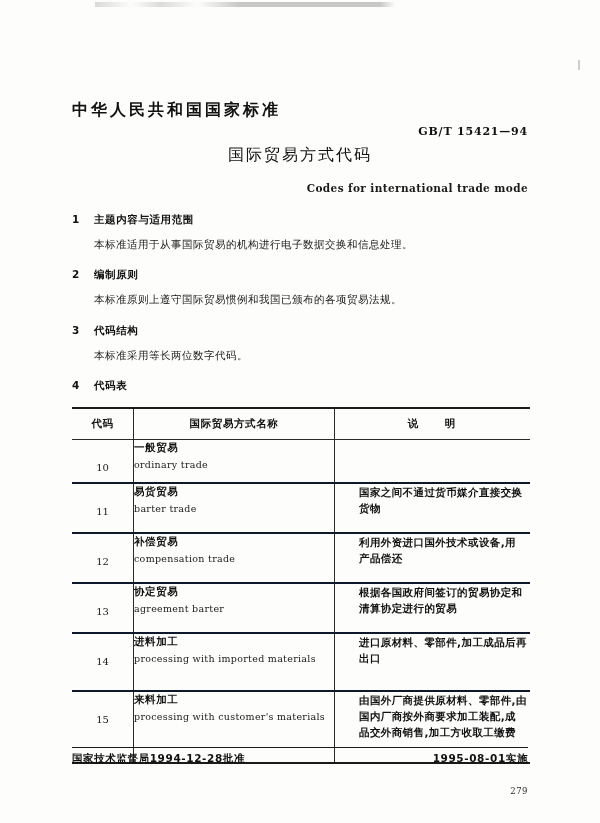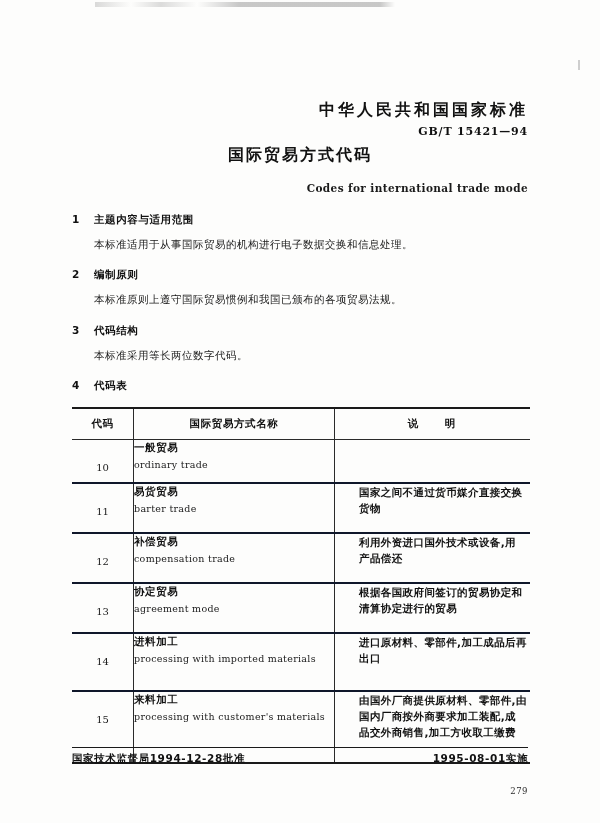--- a/index.html
+++ b/index.html
@@ -51,40 +51,40 @@
 
   .content {
     position: absolute;
     left: 72px;
     top: 0;
     width: 456px;
   }
 
   
   .std-org {
-    text-align: right;
+    text-align: left;
     font-size: 16px;
     font-weight: bold;
     letter-spacing: 3px;
     margin-top: 100px;
     color: #111;
   }
   .std-number {
     text-align: right;
     font-size: 11px;
     font-weight: bold;
     letter-spacing: 0.8px;
     margin-top: 4px;
     font-family: "DejaVu Serif", "Liberation Serif", serif;
     color: #111;
   }
   .std-title {
     text-align: center;
     font-size: 16px;
-    font-weight: bold;
+    font-weight: normal;
     letter-spacing: 2px;
     margin-top: 7px;
     color: #111;
   }
   .std-title-en {
     text-align: right;
     font-size: 10.5px;
     font-weight: bold;
     letter-spacing: 0.4px;
     margin-top: 16px;
@@ -360,21 +360,21 @@
               <div class="desc-line">产品偿还</div>
             </td>
           </tr>
 
           <tr class="r-h2">
             <td class="col-code">
               <span class="code-val">13</span>
             </td>
             <td class="col-name">
               <div class="name-cn">协定贸易</div>
-              <div class="name-en">agreement mode</div>
+              <div class="name-en">agreement barter</div>
             </td>
             <td class="col-desc">
               <div class="desc-line">根据各国政府间签订的贸易协定和</div>
               <div class="desc-line">清算协定进行的贸易</div>
             </td>
           </tr>
 
           <tr class="r-h3">
             <td class="col-code">
               <span class="code-val">14</span>

